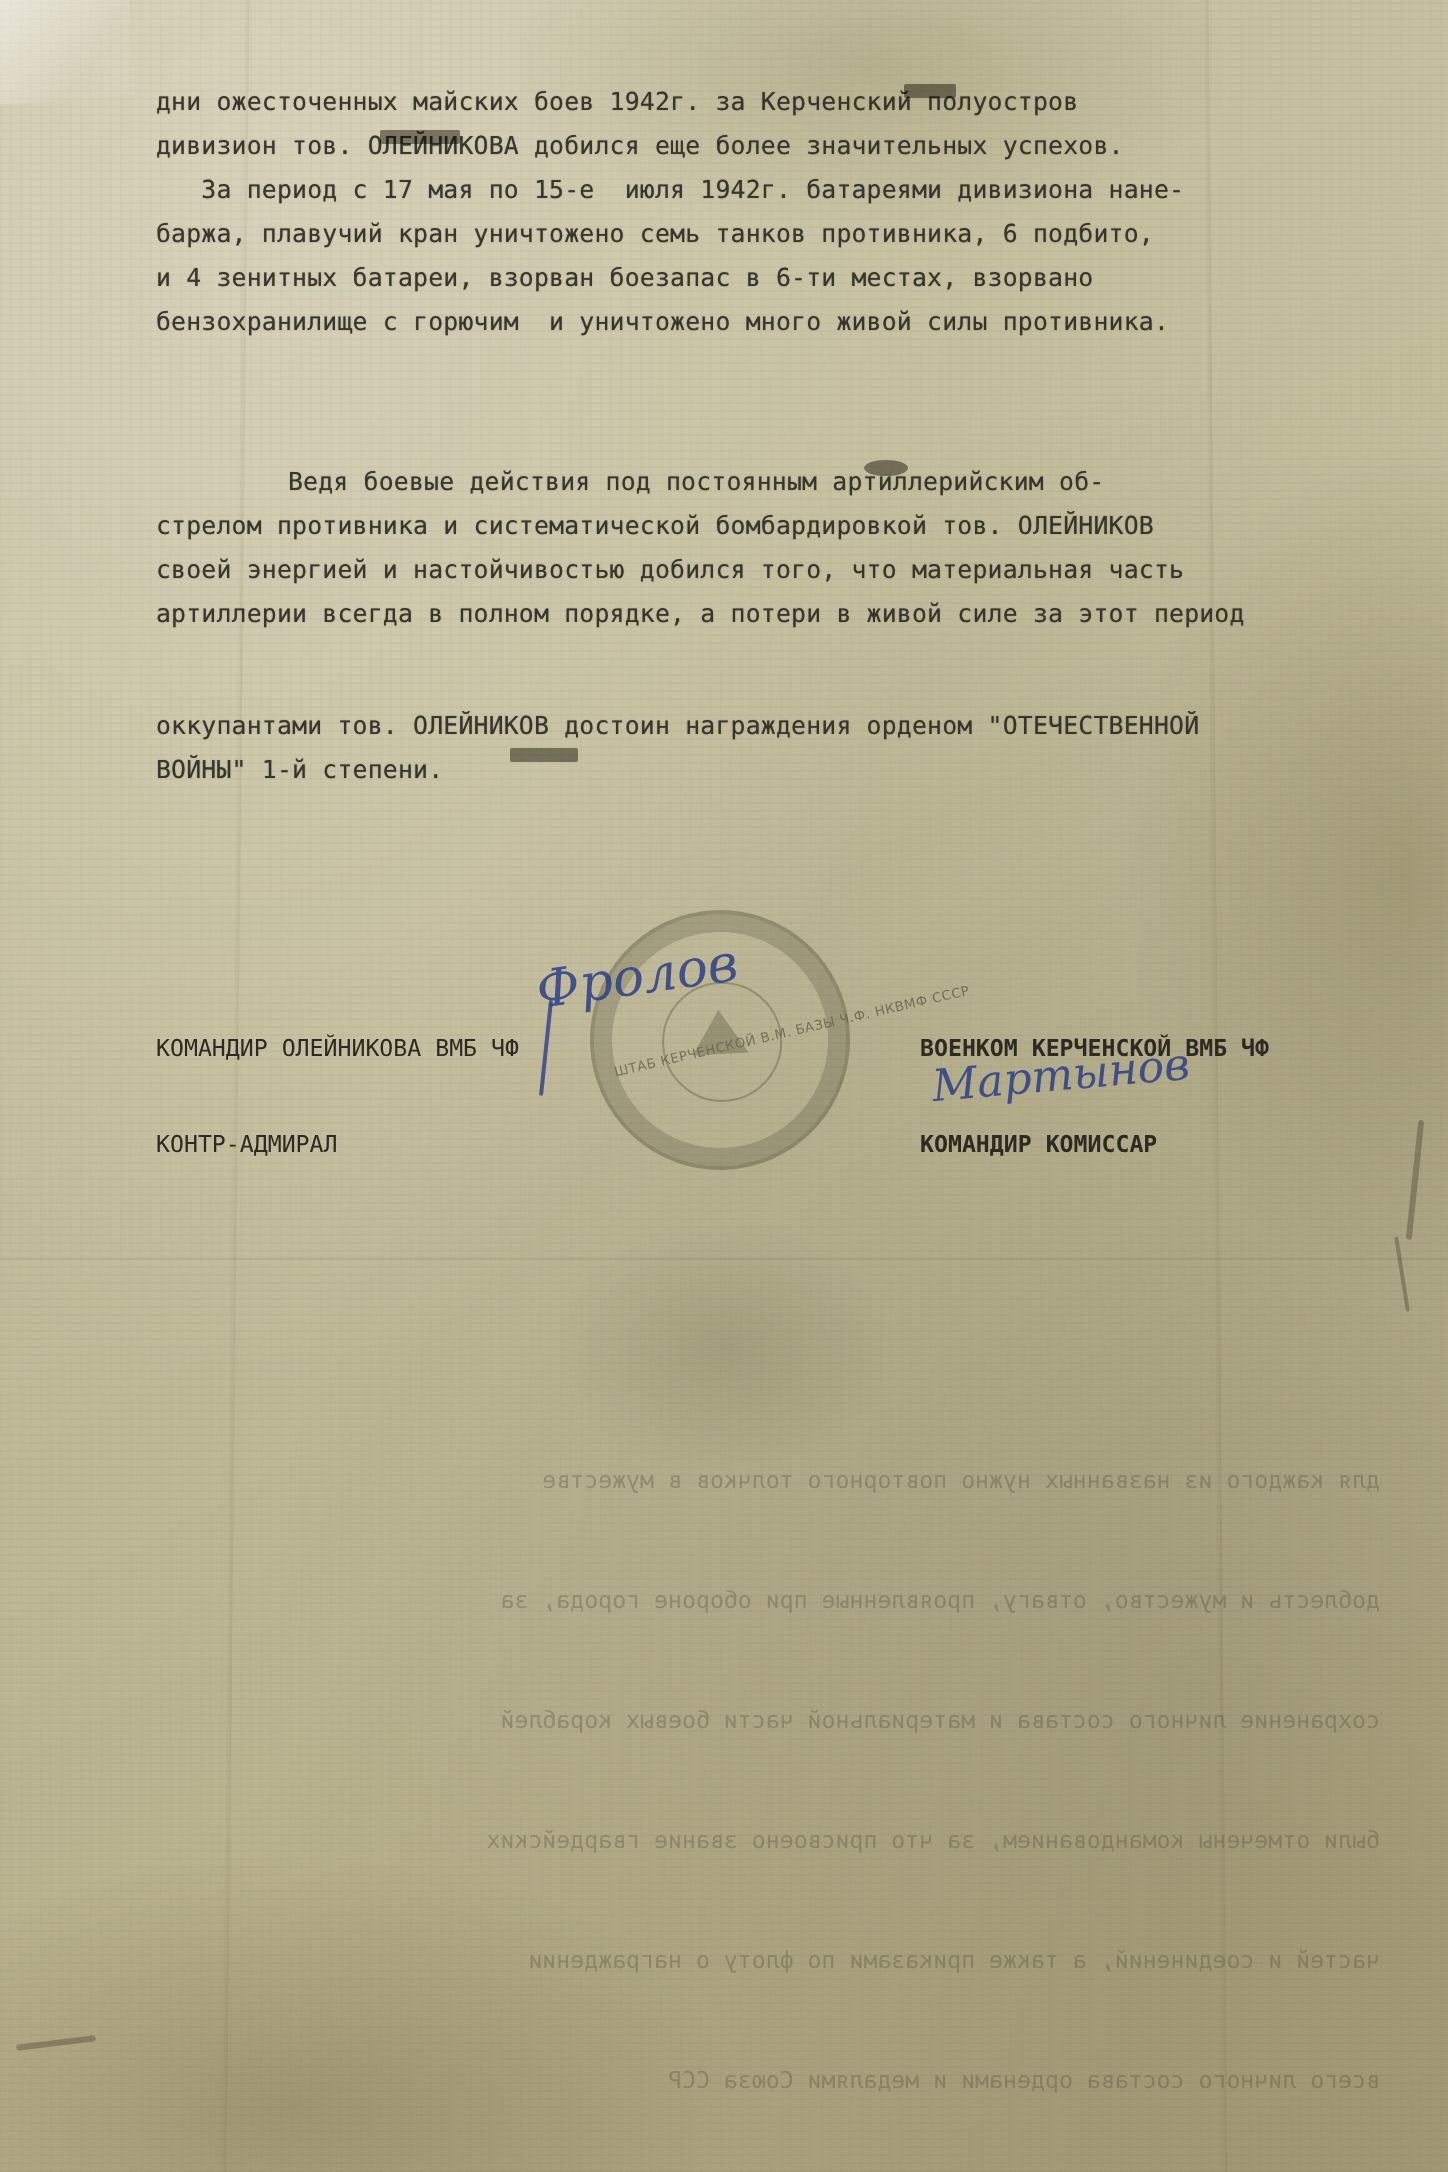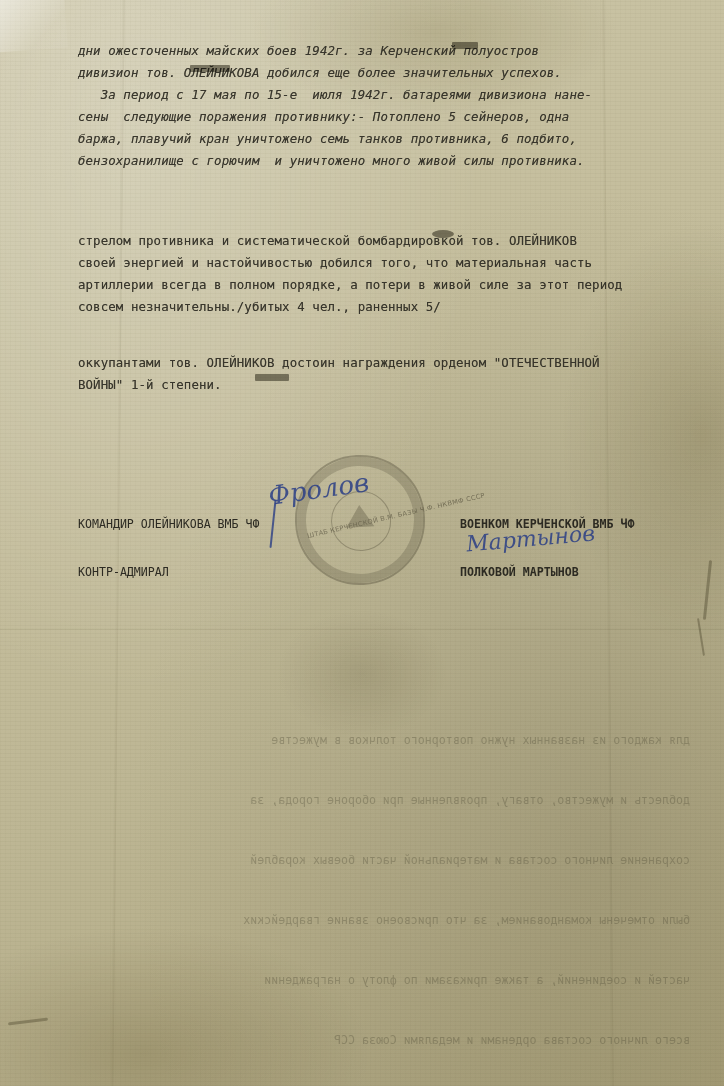--- a/index.html
+++ b/index.html
@@ -228,55 +228,55 @@
     
     
     
     
     
     
   </div>
 
   <div class="typed">
 
-    <div class="block" style="top: 40px; font-style: italic;">
+    <div class="block" style="top: 40px;">
       <div class="line">дни ожесточенных майских боев 1942г. за Керченский полуостров</div>
       <div class="line">дивизион тов. ОЛЕЙНИКОВА добился еще более значительных успехов.</div>
       <div class="line">   За период с 17 мая по 15-е  июля 1942г. батареями дивизиона нане-</div>
-      <div class="line">сены  следующие поражения противнику:- Потоплено 5 сейнеров, одна</div>
       <div class="line">баржа, плавучий кран уничтожено семь танков противника, 6 подбито,</div>
+      <div class="line">и 4 зенитных батареи, взорван боезапас в 6-ти местах, взорвано</div>
       <div class="line">бензохранилище с горючим  и уничтожено много живой силы противника.</div>
     </div>
 
     <div class="block" style="top: 230px;">
+      <div class="line indent">Ведя боевые действия под постоянным артиллерийским об-</div>
       <div class="line">стрелом противника и систематической бомбардировкой тов. ОЛЕЙНИКОВ</div>
       <div class="line">своей энергией и настойчивостью добился того, что материальная часть</div>
       <div class="line">артиллерии всегда в полном порядке, а потери в живой силе за этот период</div>
-      <div class="line">совсем незначительны./убитых 4 чел., раненных 5/</div>
     </div>
 
     <div class="block" style="top: 352px;">
       <div class="line">оккупантами тов. ОЛЕЙНИКОВ достоин награждения орденом "ОТЕЧЕСТВЕННОЙ</div>
       <div class="line">ВОЙНЫ" 1-й степени.</div>
     </div>
   </div>
 
   <div class="smudge" style="left: 190px; top: 65px; width: 40px; height: 7px;"></div>
   <div class="smudge" style="left: 452px; top: 42px; width: 26px; height: 7px;"></div>
   <div class="smudge" style="left: 255px; top: 374px; width: 34px; height: 7px;"></div>
   <div class="smudge" style="left: 432px; top: 230px; width: 22px; height: 8px; border-radius: 50%;"></div>
 
   <div class="sig-row">
     <div class="sig-left">
       <div>КОМАНДИР ОЛЕЙНИКОВА ВМБ ЧФ</div>
       <div>КОНТР-АДМИРАЛ</div>
     </div>
     <div class="sig-right">
       <div>ВОЕНКОМ КЕРЧЕНСКОЙ ВМБ ЧФ</div>
-      <div>ПОЛКОВОЙ МАРТЫНОВ</div>
+      <div>КОМАНДИР КОМИССАР</div>
     </div>
   </div>
 
   <div class="stamp">
     <div class="inner"></div>
     <div class="star"></div>
     <div class="stamp-text">
       <span style="transform: rotate(-100deg) translate(0, -55px) rotate(90deg);">ШТАБ КЕРЧЕНСКОЙ В.М. БАЗЫ Ч.Ф. НКВМФ СССР</span>
     </div>
   </div>

